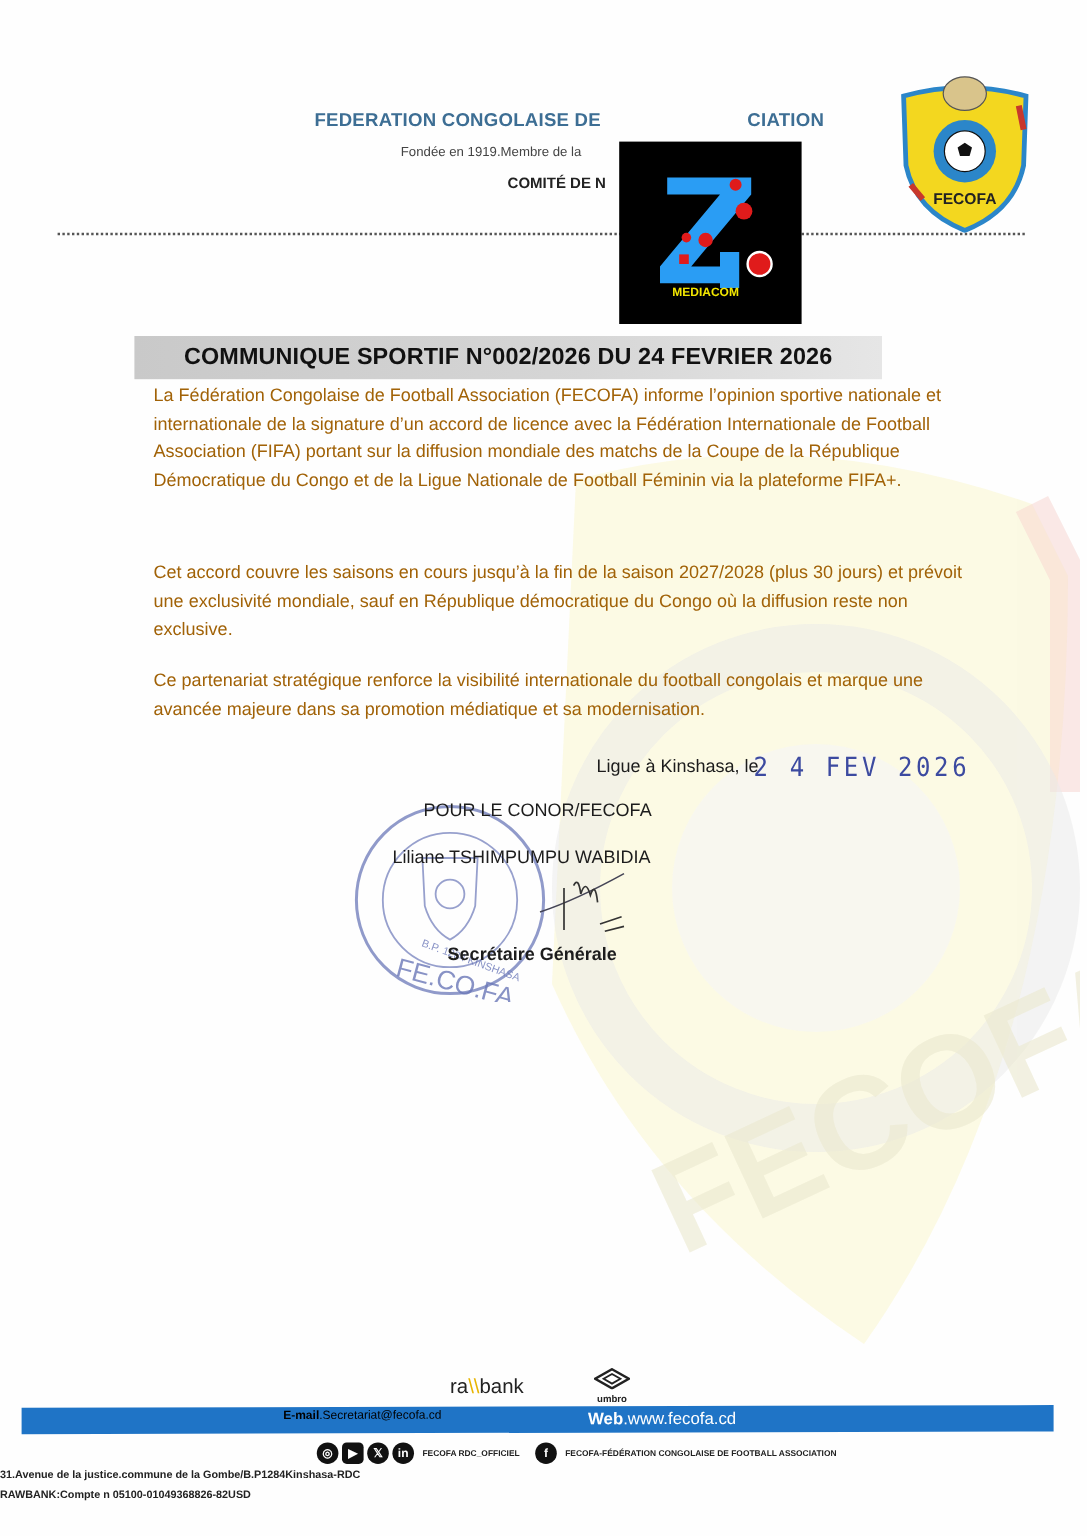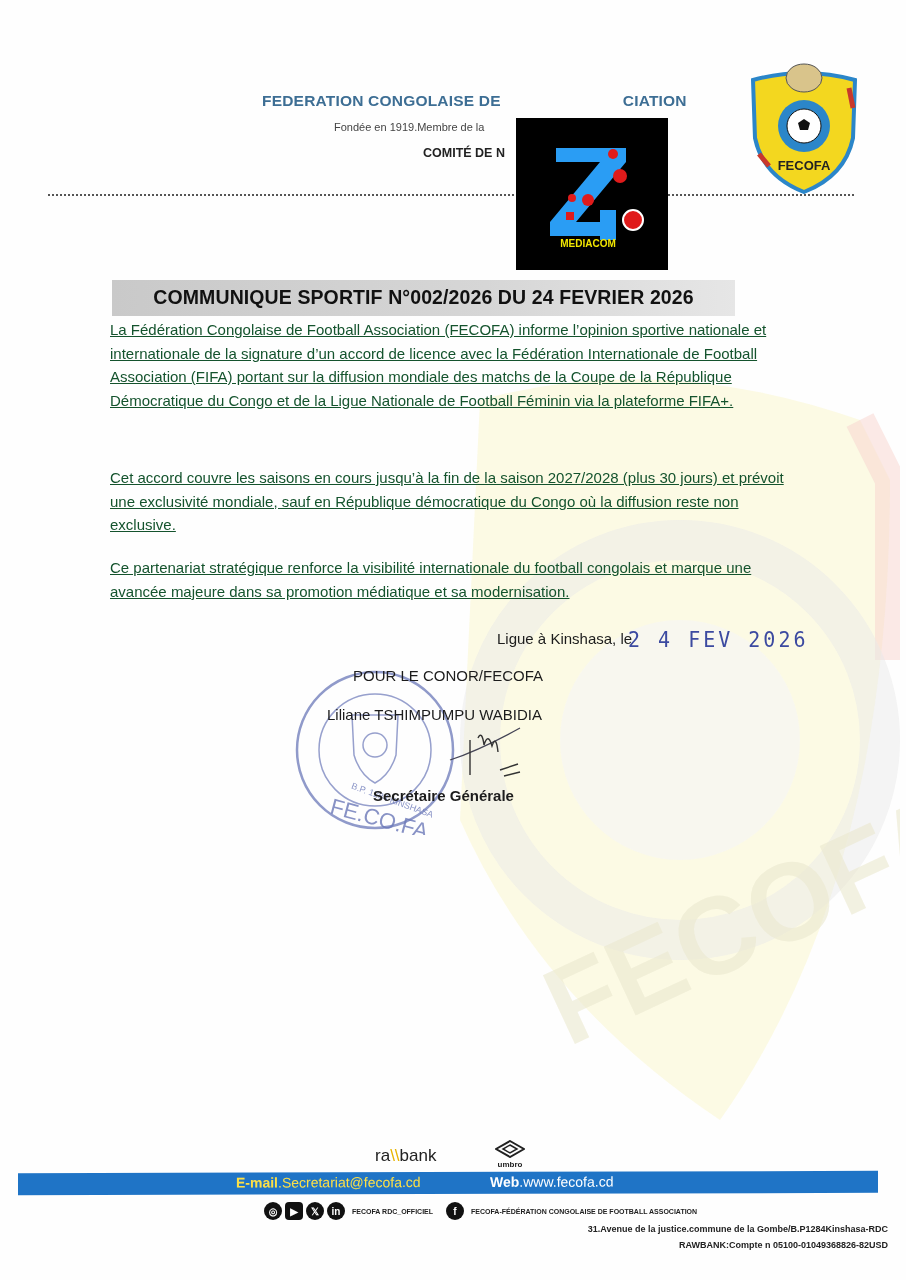--- a/index.html
+++ b/index.html
@@ -34,52 +34,52 @@
   }
   .title-band {
     position: absolute; left: 112px; top: 280px; width: 623px; height: 36px;
     background: linear-gradient(to right, #c9c9c9, #d6d6d6 60%, #e6e6e6);
   }
   .title-text {
     position: absolute; left: 0; right: 0; top: 6px; text-align: center;
     font-size: 19.5px; font-weight: bold; color: #111; letter-spacing: 0.1px;
   }
   .para {
-    position: absolute; left: 110px; width: 690px; font-size: 15px; line-height: 23.5px; color: #14532d; text-decoration: underline;
+    position: absolute; left: 128px; width: 690px; font-size: 15px; line-height: 23.5px; color: #a16207;
   }
   .fait { position: absolute; left: 497px; top: 630px; font-size: 15px; white-space: nowrap; }
   .stamp-date {
     position: absolute; left: 628px; top: 627px; font-family: "DejaVu Sans Mono", monospace;
     font-size: 20px; color: #3c4aa0; letter-spacing: 3px; white-space: nowrap; transform: scaleY(1.1);
   }
   .pour { position: absolute; left: 353px; top: 667px; font-size: 15px; white-space: nowrap; }
   .signer { position: absolute; left: 327px; top: 706px; font-size: 15px; font-weight: normal; white-space: nowrap; }
   .role { position: absolute; left: 373px; top: 787px; font-size: 15px; font-weight: bold; white-space: nowrap; }
   .seal { position: absolute; left: 290px; top: 665px; width: 170px; height: 170px; }
   .sponsors { position: absolute; top: 1140px; left: 0; width: 721px; height: 32px; }
   .rawbank { position: absolute; left: 375px; top: 6px; font-size: 17px; color: #222; }
   .rawbank .slash { color: #e7b400; }
   .umbro { position: absolute; left: 490px; top: 0; width: 40px; height: 32px; text-align: center; }
   .umbro-text { font-size: 8px; font-weight: bold; color: #222; display: block; margin-top: -2px; }
   .blue-band {
     position: absolute; left: 18px; top: 1172px; width: 860px; height: 22px; background: #1f74c6;
     transform: skewY(-0.15deg);
   }
-  .band-email { position: absolute; left: 218px; top: 2px; font-size: 14px; color: #fde047; white-space: nowrap; }
+  .band-email { position: absolute; left: 218px; top: 2px; font-size: 10px; color: #000000; white-space: nowrap; }
   .band-web { position: absolute; left: 472px; top: 2px; font-size: 14px; color: #fff; white-space: nowrap; }
   .band-email b, .band-web b { font-weight: bold; }
   .social { position: absolute; left: 264px; top: 1202px; height: 18px; display: flex; align-items: center; gap: 3px; }
   .sicon {
     width: 18px; height: 18px; border-radius: 50%; background: #111; color: #fff;
     font-size: 10px; font-weight: bold; display: flex; align-items: center; justify-content: center;
   }
   .sicon.sq { border-radius: 4px; }
   .social-handle { font-size: 7px; font-weight: bold; color: #222; margin: 0 10px 0 4px; white-space: nowrap; }
   .fb-label { font-size: 7px; font-weight: bold; color: #222; margin-left: 4px; white-space: nowrap; }
-  .addr { position: absolute; left: 0; width: 888px; text-align: right; font-size: 9px; font-weight: bold; color: #222; }
+  .addr { position: absolute; left: 0; width: 888px; text-align: left; font-size: 9px; font-weight: bold; color: #222; }
 </style>
 </head>
 <body>
 
 <svg class="watermark" viewBox="0 0 480 800">
   <path d="M60 40 Q240 -10 440 60 L470 120 Q470 520 300 760 Q120 640 40 460 Z" fill="#f7f0a8" opacity="0.6"></path>
   <path d="M440 60 L470 120 L470 300" stroke="#f2a9a0" stroke-width="30" fill="none" opacity="0.5"></path>
   <circle cx="260" cy="380" r="200" fill="none" stroke="#d6d6d6" stroke-width="40" opacity="0.5"></circle>
   <circle cx="260" cy="380" r="120" fill="#eeeeee" opacity="0.6"></circle>
   <text x="120" y="640" font-family="Liberation Sans, sans-serif" font-weight="bold" font-size="110" fill="#d8d3a0" opacity="0.6" transform="rotate(-25 240 600)">FECOFA</text>

